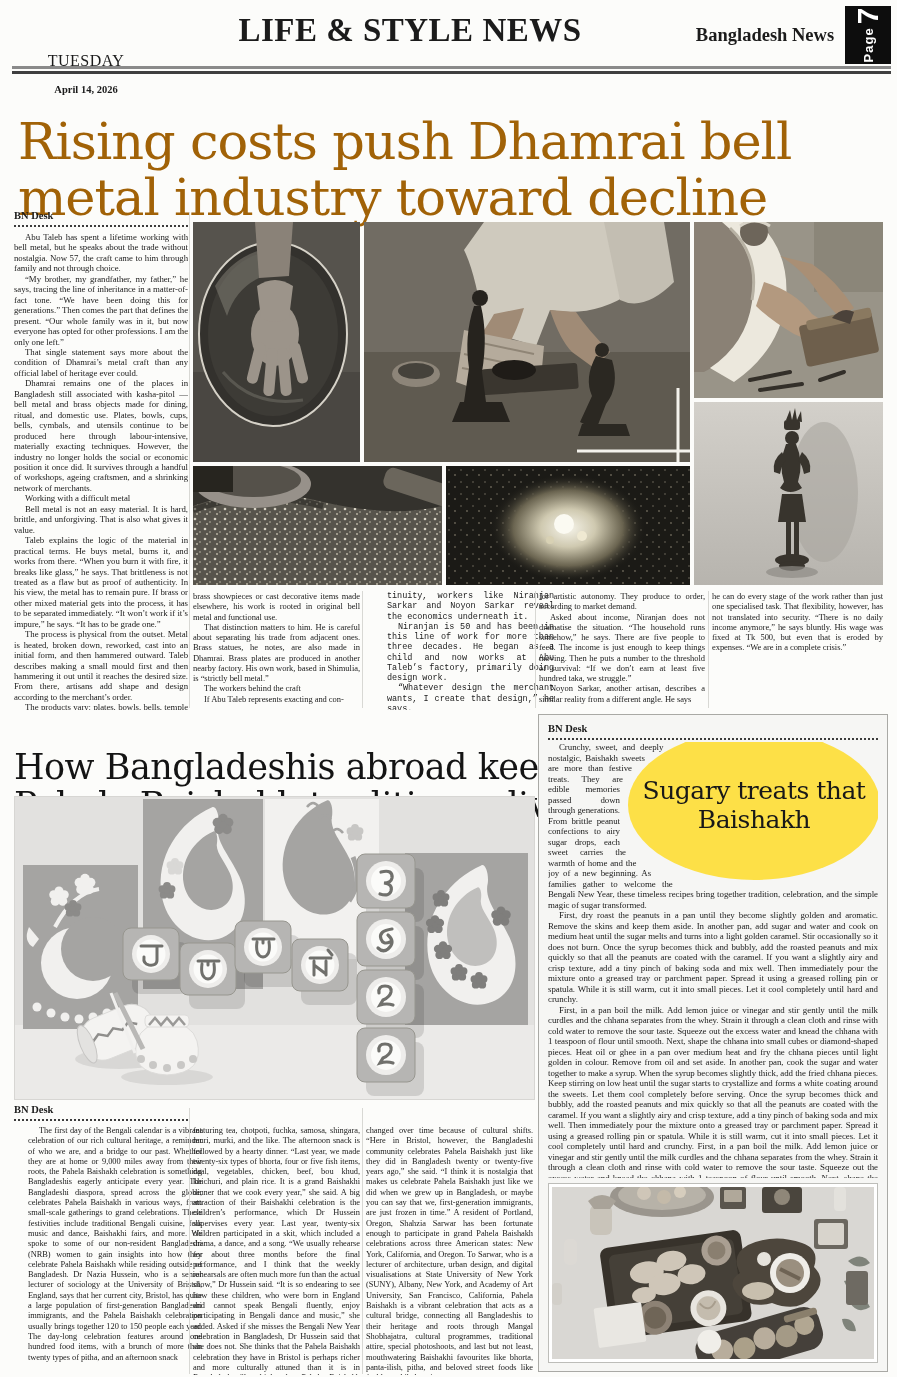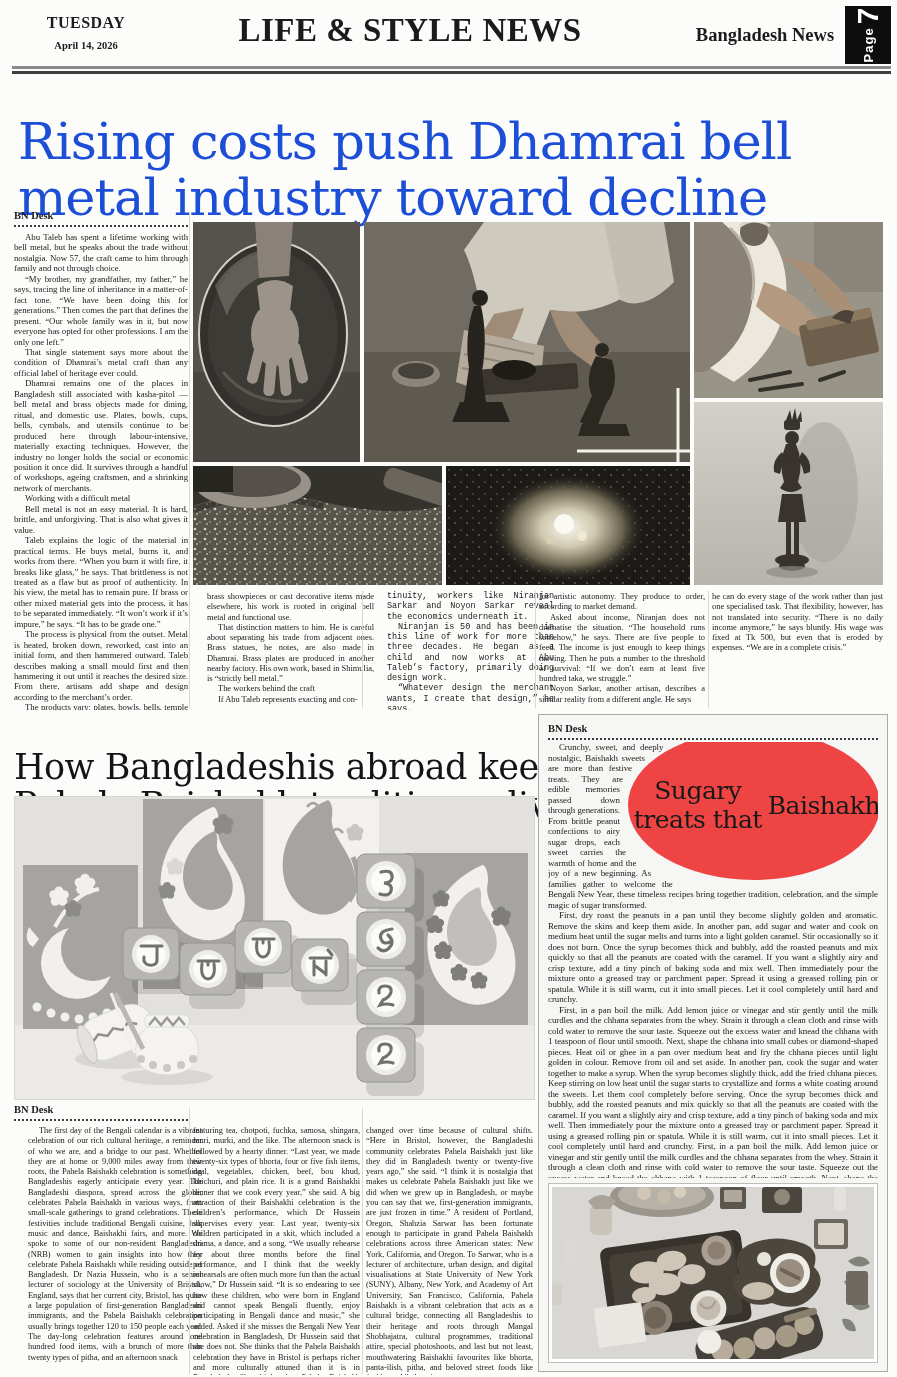--- a/index.html
+++ b/index.html
@@ -2,35 +2,35 @@
 <html><head>
 <meta charset="utf-8">
 <style>
   html,body{margin:0;padding:0;background:#e9e9e7;}
   .page{position:relative;width:897px;height:1377px;background:#fcfcfa;overflow:hidden;
         font-family:"Liberation Serif","DejaVu Serif",serif;color:#1b1b1b;margin:0 auto;}
   .abs{position:absolute;}
 
   
   .date-block{left:26px;top:15px;width:120px;text-align:center;line-height:1.05;}
-  .date-day{font-size:16px;font-weight:bold;letter-spacing:.5px;}
-  .date-date{font-size:10.5px;font-weight:bold;margin-top:8px;}
+  .date-day{font-size:16px;font-weight:normal;letter-spacing:.5px;margin-top:38px;}
+  .date-date{font-size:10.5px;font-weight:bold;margin-top:14px;}
   .masthead{left:150px;top:12px;width:520px;text-align:center;font-size:33px;font-weight:bold;
             letter-spacing:.5px;font-family:"Liberation Serif",serif;}
   .brand{left:690px;top:25px;width:150px;text-align:center;font-size:18.5px;font-weight:bold;}
   .page-box{left:845px;top:6px;width:46px;height:58px;background:#0d0d0d;}
   .page-box .rot{position:absolute;left:50%;top:50%;transform:translate(-50%,-50%) rotate(-90deg);
             white-space:nowrap;color:#fff;font-family:"Liberation Sans",sans-serif;font-weight:bold;}
   .pg-word{font-size:13px;letter-spacing:1px;vertical-align:middle;}
   .pg-num{font-size:30px;vertical-align:middle;margin-left:3px;}
   .double-rule{left:12px;top:66px;width:879px;height:2px;border-top:3px solid #8a8a8a;border-bottom:3px solid #3f3f3f;background:#fcfcfa;}
 
   
   .headline1{left:18px;top:80px;width:860px;font-family:"DejaVu Serif",serif;font-weight:normal;
-             font-size:51px;line-height:56px;letter-spacing:-1px;color:#1d4ed8;}
+             font-size:51px;line-height:56px;letter-spacing:-1px;color:#a16207;}
   .headline1 span{display:block;white-space:nowrap;}
   .headline2{left:14px;top:719px;width:528px;font-family:"DejaVu Serif",serif;font-weight:normal;
              font-size:35px;line-height:38px;letter-spacing:-0.5px;color:#141414;}
   .headline2 span{display:block;white-space:nowrap;}
 
   
   .byline{font-weight:bold;font-size:10.5px;line-height:12px;padding-bottom:3px;
           border-bottom:2px dotted #3c3c3c;margin-bottom:5px;}
   .vrule{position:absolute;width:1px;background:#d8d8d4;}
 
@@ -45,22 +45,22 @@
   
   .photo{position:absolute;overflow:hidden;background:#777;}
   .photo svg{display:block;}
 
   
   .a3-box{left:538px;top:714px;width:350px;height:658px;background:#f6f6f4;border:1px solid #a9a9a5;box-sizing:border-box;padding:8px 9px;}
   .a3-byline{font-weight:bold;font-size:10.5px;line-height:12px;padding-bottom:3px;border-bottom:2px dotted #3c3c3c;}
   .a3-text{height:436px;overflow:hidden;margin-top:2px;}
   .a3-text p{margin:0;text-indent:11px;text-align:justify;font-size:8.9px;line-height:10.5px;letter-spacing:-0.05px;}
   .treat-ellipse{float:right;width:252px;height:150px;margin:-12px -2px 5px 8px;border-radius:50%;
-        background:#ef4444;shape-outside:ellipse(50% 50% at 50% 50%);shape-margin:7px;
-        display:flex;flex-direction:row;align-items:center;justify-content:center;text-align:center;
+        background:#fde047;shape-outside:ellipse(50% 50% at 50% 50%);shape-margin:7px;
+        display:flex;flex-direction:column;align-items:center;justify-content:center;text-align:center;
         font-family:"DejaVu Serif",serif;font-size:25px;line-height:29px;color:#181818;letter-spacing:-0.5px;}
   .treat-ellipse span{display:block;}
   .a3-photo{position:absolute;left:9px;right:9px;bottom:8px;height:180px;background:#fff;
             border:1px solid #bdbdb9;box-sizing:border-box;padding:3px;}
   .a3-photo svg{display:block;}
 </style>
 </head>
 <body>
 
 <div class="page">
@@ -231,21 +231,21 @@
         </pattern>
       </defs>
       <rect width="244" height="119" fill="url(#spk2)"></rect>
       <ellipse cx="122" cy="62" rx="78" ry="54" fill="url(#glow1)"></ellipse>
       <circle cx="118" cy="58" r="10" fill="#fbfaf2"></circle>
       <circle cx="136" cy="70" r="5" fill="#efe9d2"></circle>
       <circle cx="104" cy="74" r="4" fill="#d8d1b4"></circle>
     </svg>
   </div>
 
-  <div class="abs bt bt-a1b clip" style="left:207px;top:591px;width:167px;height:119px;">
+  <div class="abs bt bt-a1b clip" style="left:193px;top:591px;width:167px;height:119px;">
     <p class="noindent">brass showpieces or cast decorative items made elsewhere, his work is rooted in original bell metal and functional use.</p>
     <p>That distinction matters to him. He is careful about separating his trade from adjacent ones. Brass statues, he notes, are also made in Dhamrai. Brass plates are produced in another nearby factory. His own work, based in Shimulia, is “strictly bell metal.”</p>
     <p>The workers behind the craft</p>
     <p>If Abu Taleb represents exacting and con-</p>
   </div>
   <div class="abs bt bt-a1b clip" style="left:387px;top:591px;width:167px;height:119px;font-family:Liberation Mono, monospace;">
     <p class="noindent">tinuity, workers like Niranjan Sarkar and Noyon Sarkar reveal the economics underneath it.</p>
     <p>Niranjan is 50 and has been in this line of work for more than three decades. He began as a child and now works at Abu Taleb’s factory, primarily doing design work.</p>
     <p>“Whatever design the merchant wants, I create that design,” he says.</p>
     <p>His phrasing is simple, but it captures the structure of the trade. Craftsmen rarely work</p>

